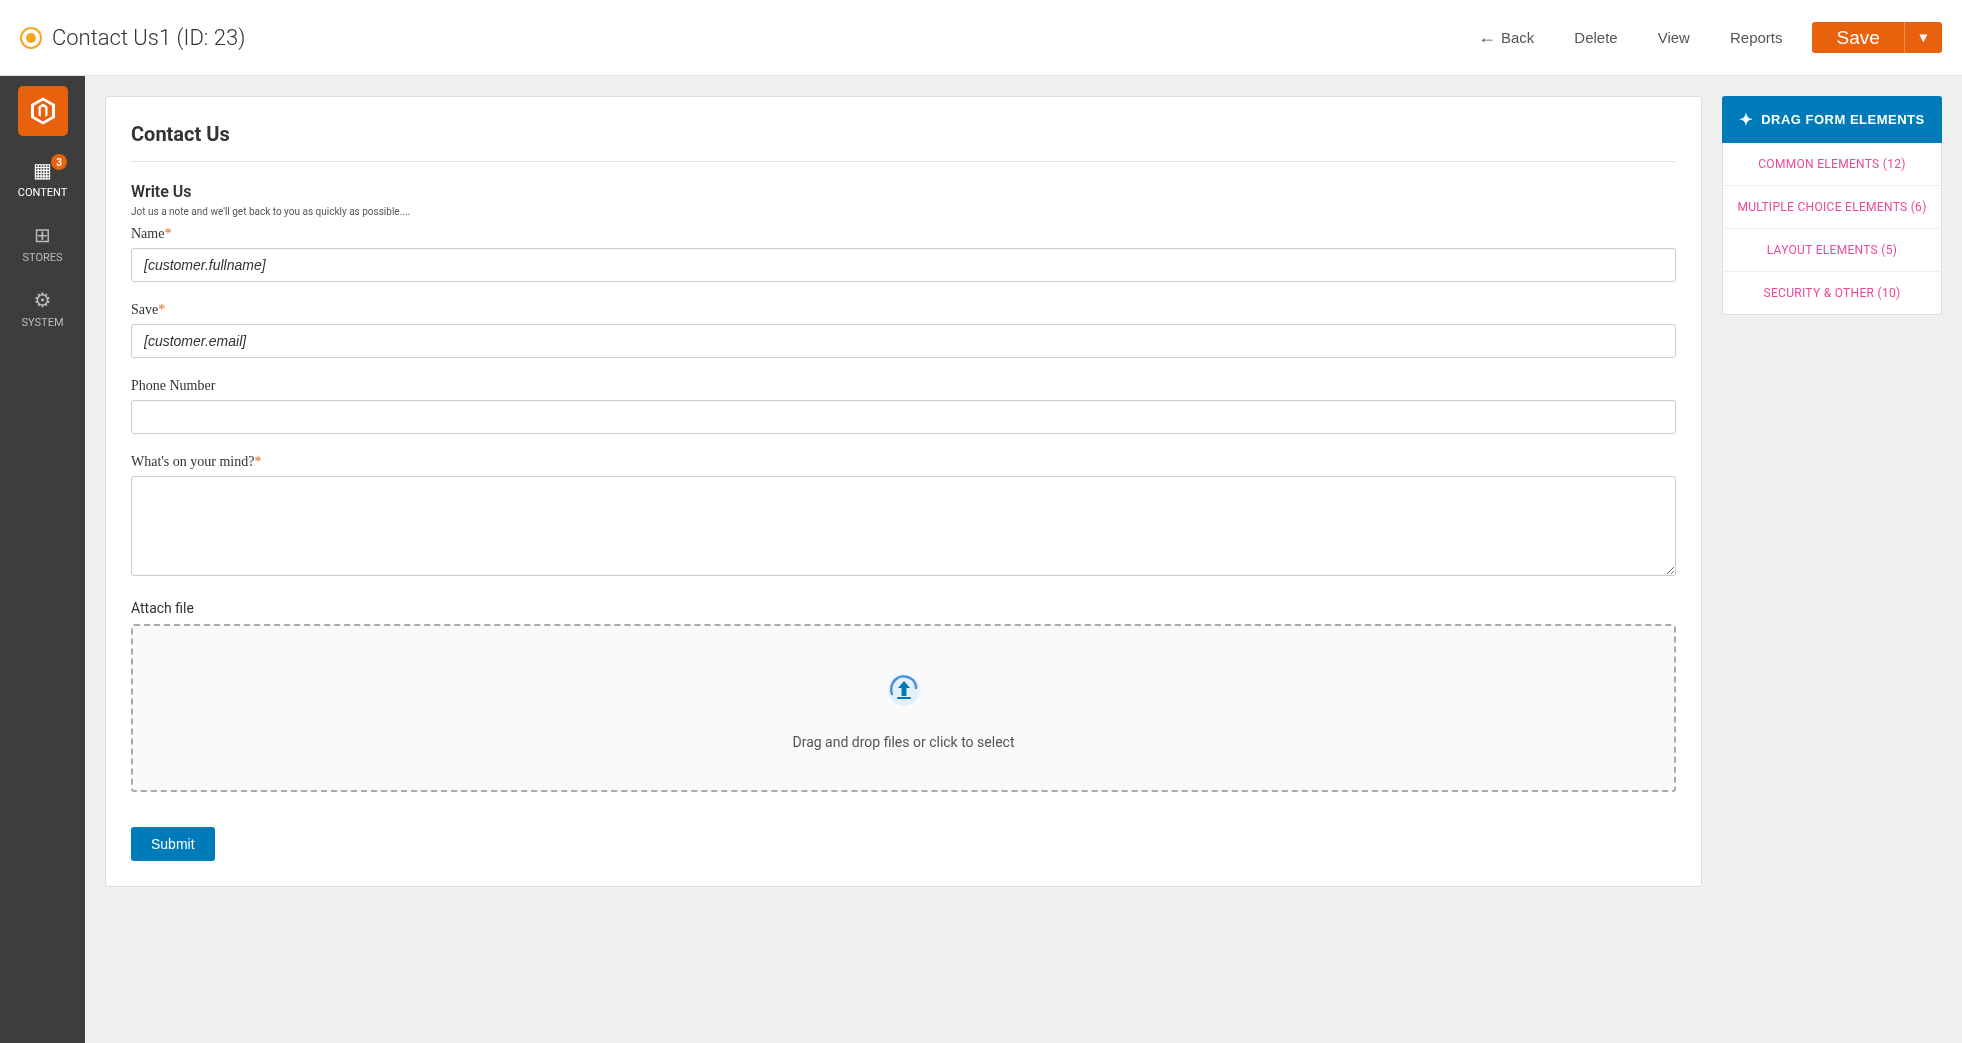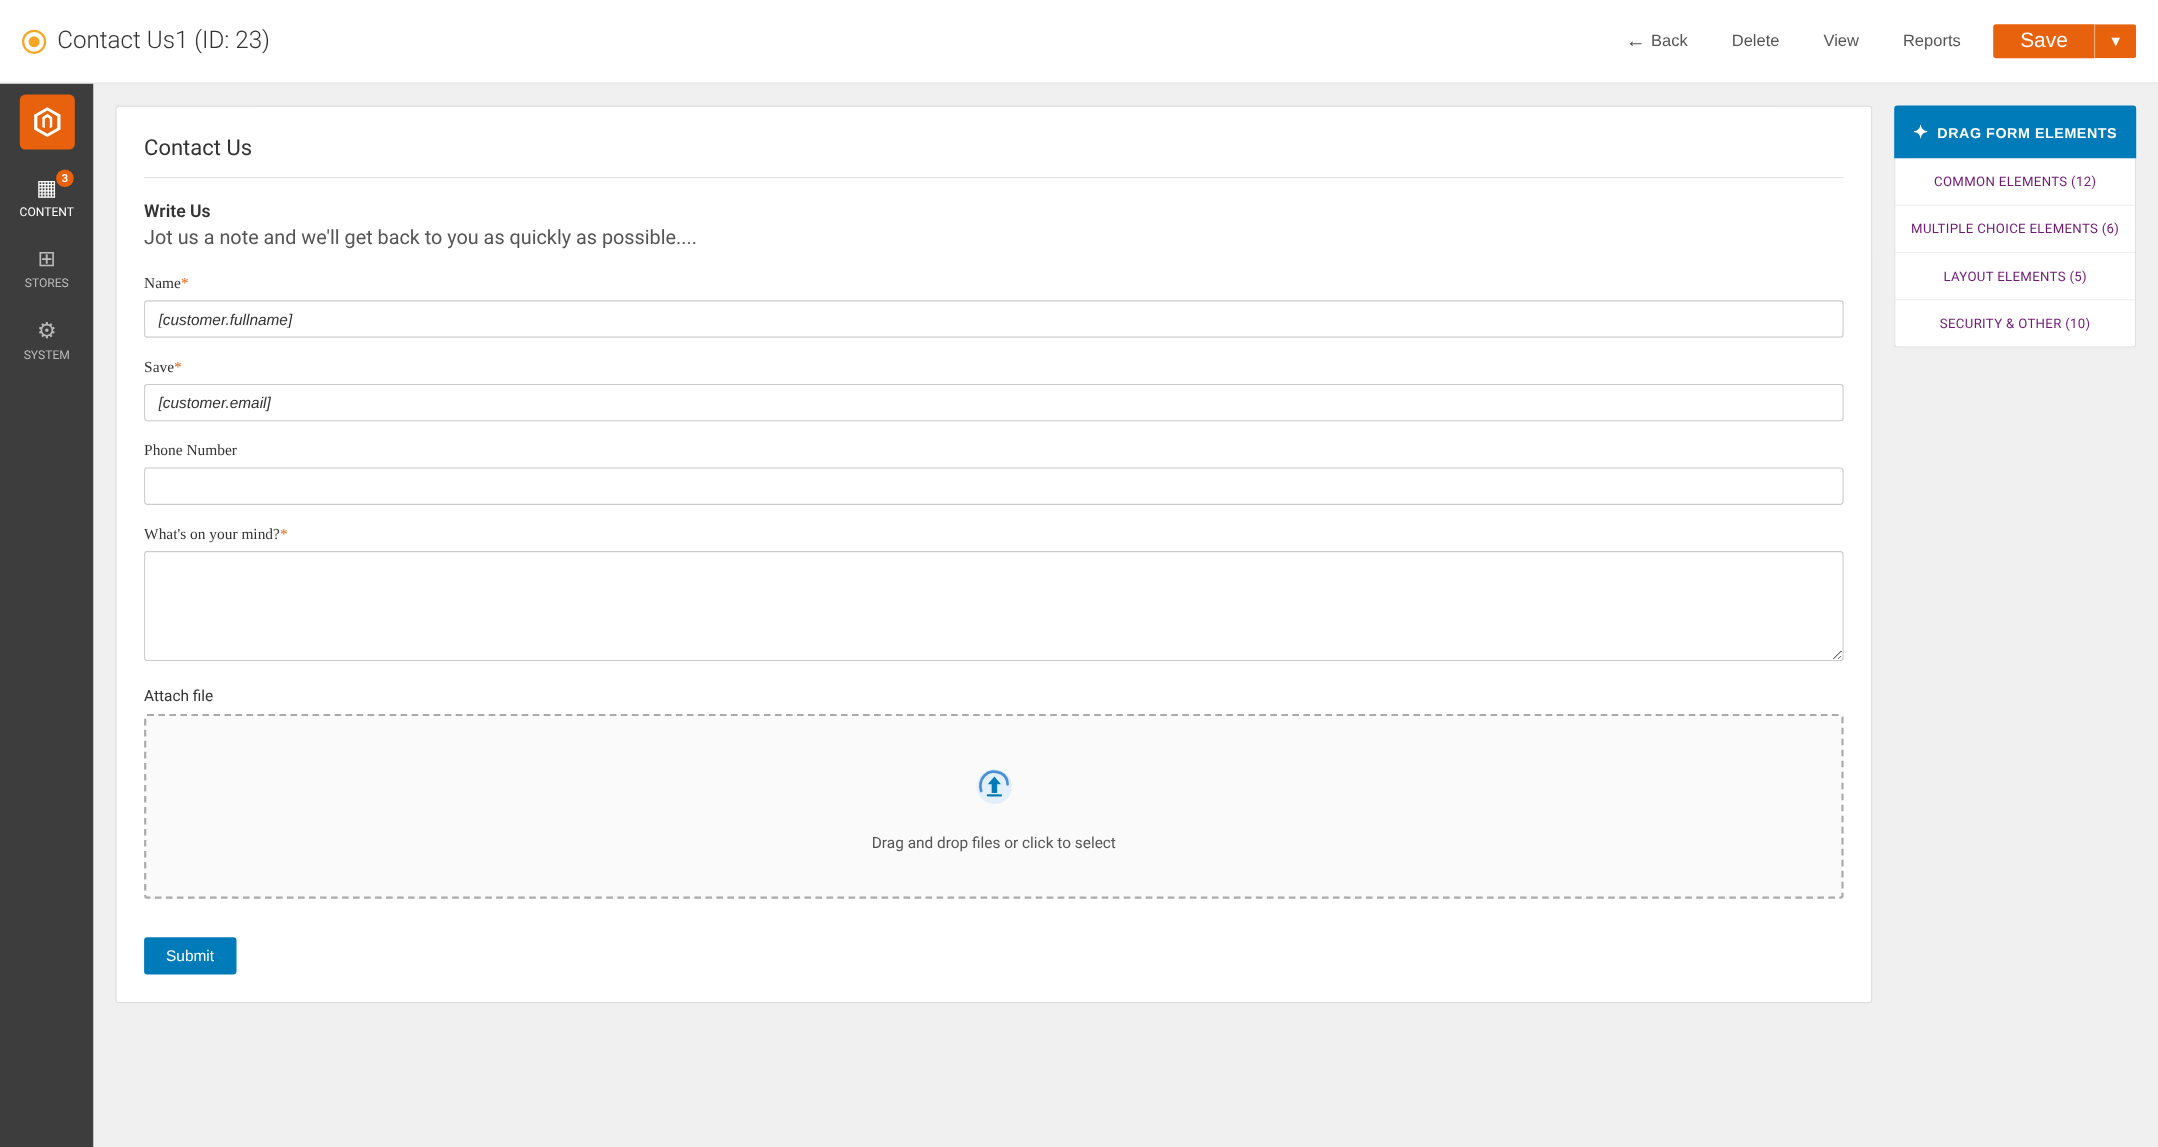--- a/index.html
+++ b/index.html
@@ -60,24 +60,24 @@
       background: #e8610c; color: #fff; font-size: 10px; font-weight: bold;
       border-radius: 50%; width: 16px; height: 16px; display: flex; align-items: center; justify-content: center;
     }
 
     
     .content-area { flex: 1; overflow: auto; padding: 20px; background: #f0f0f0; }
     .content-wrapper { display: flex; gap: 20px; }
 
     
     .form-panel { flex: 1; background: #fff; border: 1px solid #ddd; border-radius: 3px; padding: 25px; }
-    .form-panel-title { font-size: 20px; font-weight: 400; color: #333; margin-bottom: 20px; border-bottom: 1px solid #e0e0e0; padding-bottom: 15px; }
+    .form-panel-title { font-size: 20px; font-weight: 700; color: #333; margin-bottom: 20px; border-bottom: 1px solid #e0e0e0; padding-bottom: 15px; }
 
     .form-section-title { font-size: 16px; font-weight: 600; color: #333; margin-bottom: 5px; }
-    .form-section-desc { font-size: 18px; color: #555; margin-bottom: 24px; }
+    .form-section-desc { font-size: 10px; color: #555; margin-bottom: 9px; }
 
     .form-field { margin-bottom: 20px; }
     .field-label { font-size: 14px; color: #333; margin-bottom: 6px; display: block; font-family: Liberation Serif, serif; }
     .field-label .required { color: #e8610c; }
     .field-input {
       width: 100%; border: 1px solid #ccc; border-radius: 3px; padding: 8px 12px;
       font-size: 14px; color: #333; background: #fff; font-style: italic;
     }
     .field-textarea {
       width: 100%; border: 1px solid #ccc; border-radius: 3px; padding: 8px 12px;
@@ -101,21 +101,21 @@
     .right-panel { width: 220px; flex-shrink: 0; }
     .drag-form-btn {
       background: #007bba; color: #fff; border: none; width: 100%; padding: 14px 10px;
       font-size: 13px; font-weight: 600; cursor: pointer; display: flex; align-items: center;
       justify-content: center; gap: 8px; letter-spacing: 0.5px; border-radius: 3px 3px 0 0;
     }
     .drag-icon { font-size: 16px; }
     .right-panel-list { background: #fff; border: 1px solid #ddd; border-top: none; border-radius: 0 0 3px 3px; }
     .right-panel-item {
       padding: 14px 6px; border-bottom: 1px solid #eee; font-size: 12px;
-      color: #701a75; text-align: center; letter-spacing: 0.3px; cursor: pointer;
+      color: #ec4899; text-align: center; letter-spacing: 0.3px; cursor: pointer;
     }
     .right-panel-item:last-child { border-bottom: none; }
   </style>
 </head>
 <body>
 
 <div class="top-header">
   <div class="header-title-group">
     <div class="header-status-icon"></div>
     <h1 class="header-title">Contact Us1 (ID: 23)</h1>

